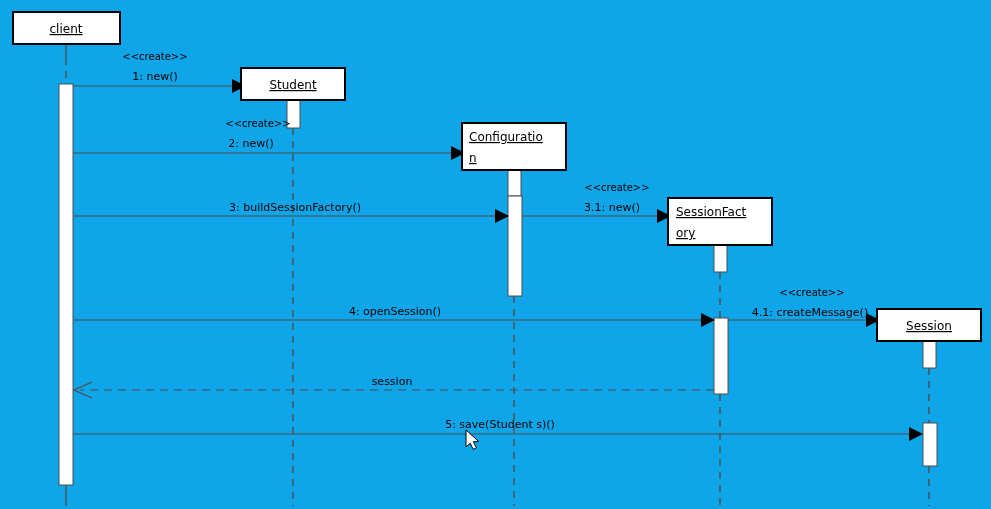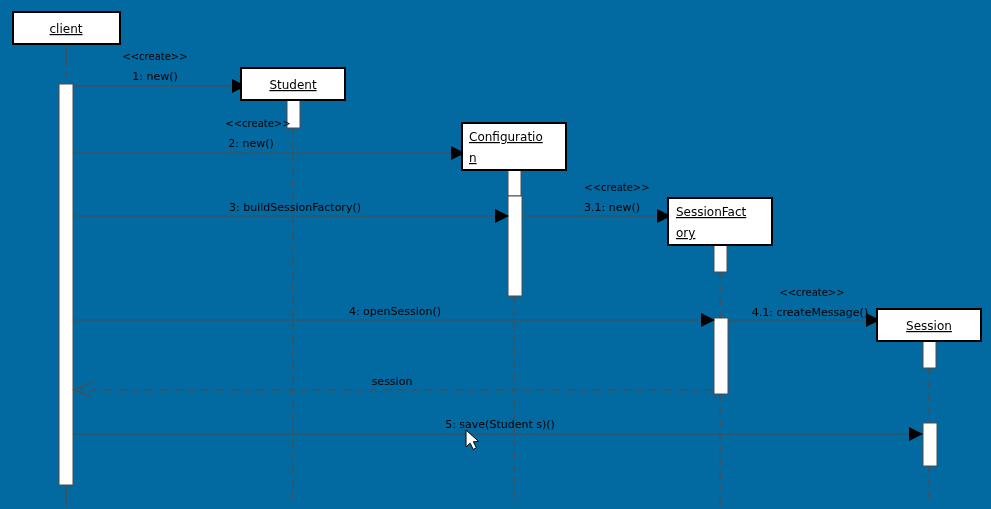--- a/index.html
+++ b/index.html
@@ -7,21 +7,21 @@
     padding: 0;
     background: #ffffff;
   }
   body {
     font-family: "DejaVu Sans", "Liberation Sans", sans-serif;
   }
   #diagram-root {
     position: relative;
     width: 991px;
     height: 509px;
-    background: #0369a1;
+    background: #0ea5e9;
     overflow: hidden;
   }
   #diagram-svg {
     position: absolute;
     left: 0;
     top: 0;
   }
   .lifeline-label {
     font-family: "DejaVu Sans", "Liberation Sans", sans-serif;
     font-size: 12px;

